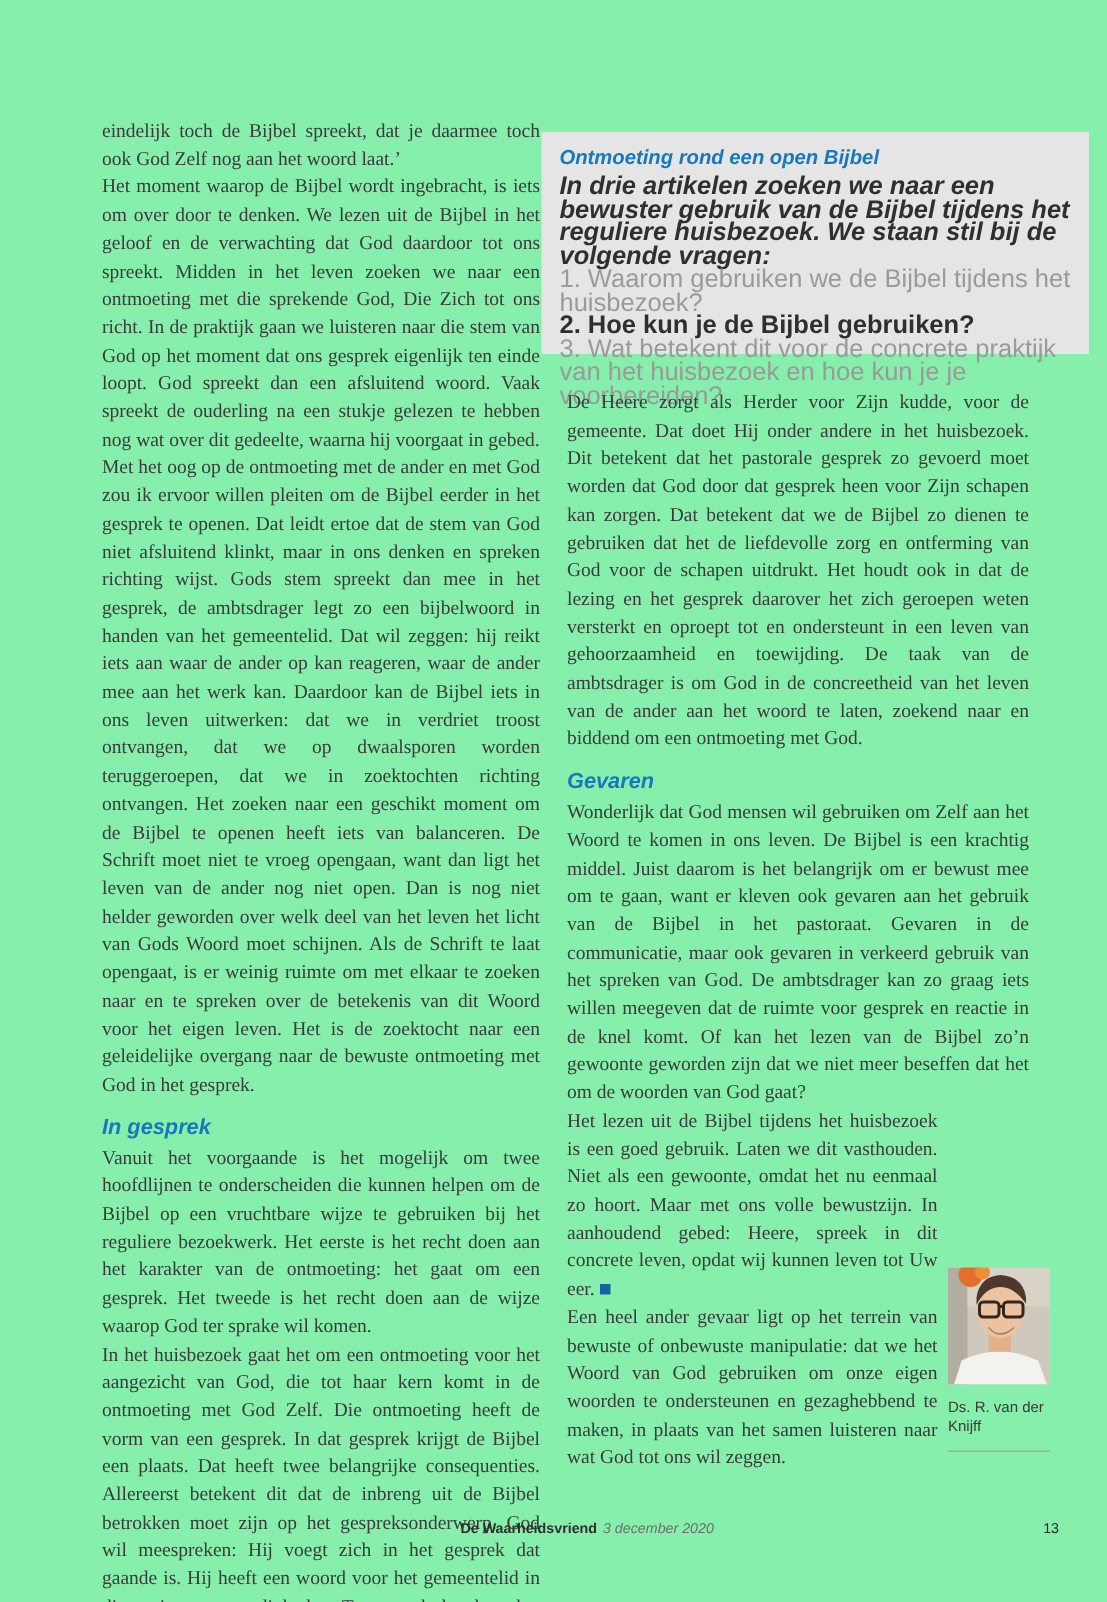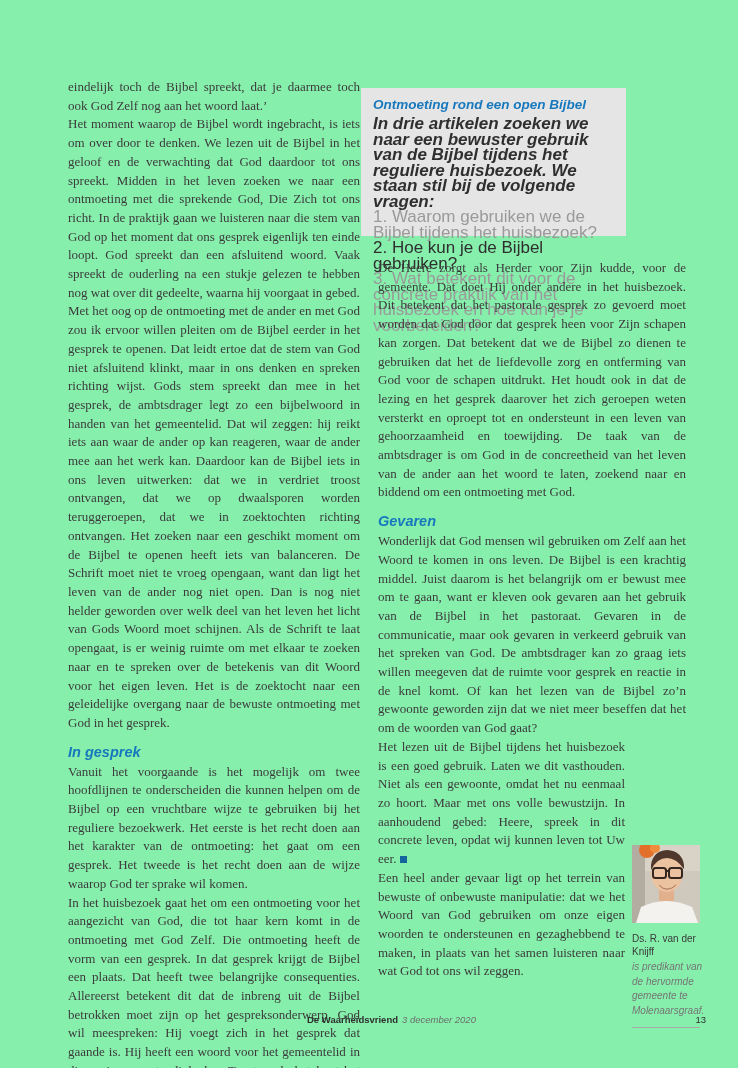--- a/index.html
+++ b/index.html
@@ -18,36 +18,36 @@
     font-style:italic; font-weight:bold; font-size:14.5px; color:#1778bd;
   }
   .narrow { width:247px; }
   .gap-before { margin-top:18.7px; }
   .endmark {
     display:inline-block; width:7px; height:7px; background:#14649e;
     margin-left:4px; vertical-align:baseline;
   }
 
   .info-box {
-    position:absolute; left:361px; top:88px; width:265px; height:148px;
+    position:absolute; left:361px; top:88px; width:365px; height:148px;
     background:#e5e5e5; box-sizing:border-box; padding:9px 12px 8px 12px;
     font-family:"Liberation Sans", sans-serif;
   }
   .info-box .title {
     margin:0 0 4px 0; color:#1778bd; font-weight:bold; font-style:italic;
     font-size:13.5px;
   }
   .info-box .intro {
     margin:0; font-size:17px; line-height:15.5px; color:#2f2f2f;
     font-weight:bold;
     font-style:italic;
   }
   .info-box .q { margin:0; font-size:17px; line-height:15.5px; }
   .info-box .q-muted  { color:#9a9a9a; font-weight:normal; }
-  .info-box .q-strong { color:#2f2f2f; font-weight:normal; }
+  .info-box .q-strong { color:#2f2f2f; font-weight:bold; }
 
   .author-box {
     position:absolute; left:632px; top:845px; width:73px;
     font-family:"Liberation Sans", sans-serif;
   }
   .photo { display:block; width:68px; height:78px; }
   .author-name {
     margin-top:9px; font-weight:normal; font-size:10px; line-height:13px;
     color:#3a3a3a;
   }
@@ -112,21 +112,20 @@
       <path d="M4,78 L9,62 Q34,50 60,62 L66,78 Z" fill="#f3f2ef"></path>
       <rect x="27" y="42" width="15" height="14" fill="#e2b08c"></rect>
       <ellipse cx="35" cy="28" rx="16" ry="19" fill="#ecc3a1"></ellipse>
       <path d="M19,20 Q21,6 35,5 Q50,6 52,20 L52,24 Q44,13 35,13 Q25,13 19,25 Z" fill="#4f382b"></path>
       <rect x="21" y="23" width="13" height="10" rx="2.5" fill="none" stroke="#33271f" stroke-width="2"></rect>
       <rect x="37" y="23" width="13" height="10" rx="2.5" fill="none" stroke="#33271f" stroke-width="2"></rect>
       <line x1="34" y1="26" x2="37" y2="26" stroke="#33271f" stroke-width="2"></line>
       <path d="M27,40 Q35,49 44,40 Q40,44 35,44 Q30,44 27,40 Z" fill="#fbf8f4" stroke="#b07a5d" stroke-width="0.8"></path>
     </svg>
     <div class="author-name">Ds. R. van der Knijff</div>
-    <div class="author-desc">is predikant van de hervormde gemeente te Molenaarsgraaf.</div>
     <hr class="author-rule">
   </div>
 
   <div class="footer">
     <span class="mag">De Waarheidsvriend</span><span class="date">3 december 2020</span>
   </div>
   <div class="pagenum">13</div>
 
 </div>
 

